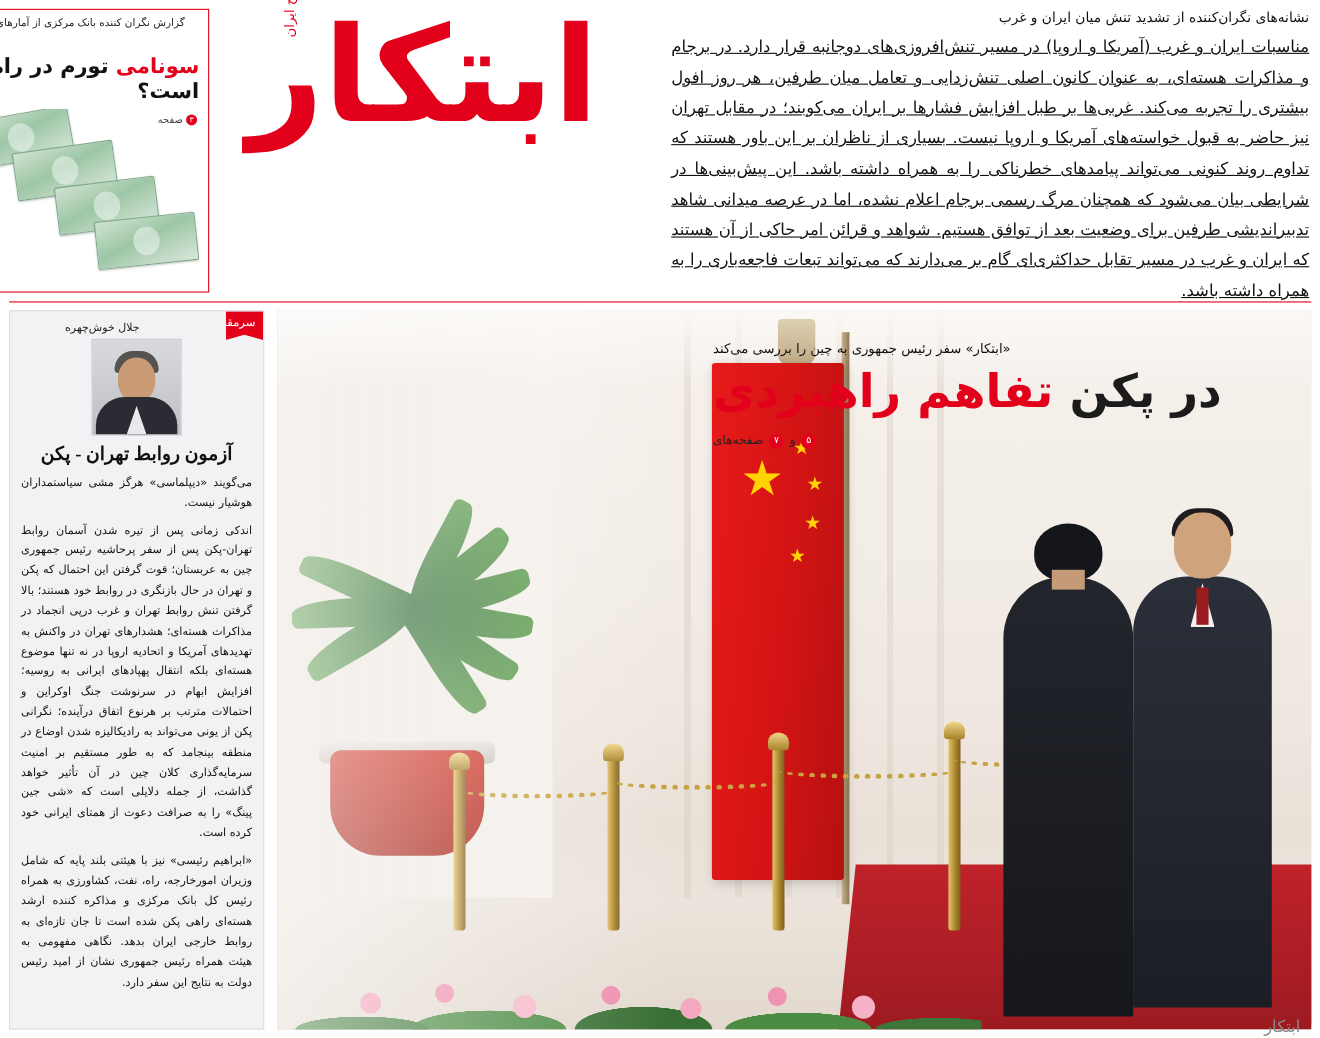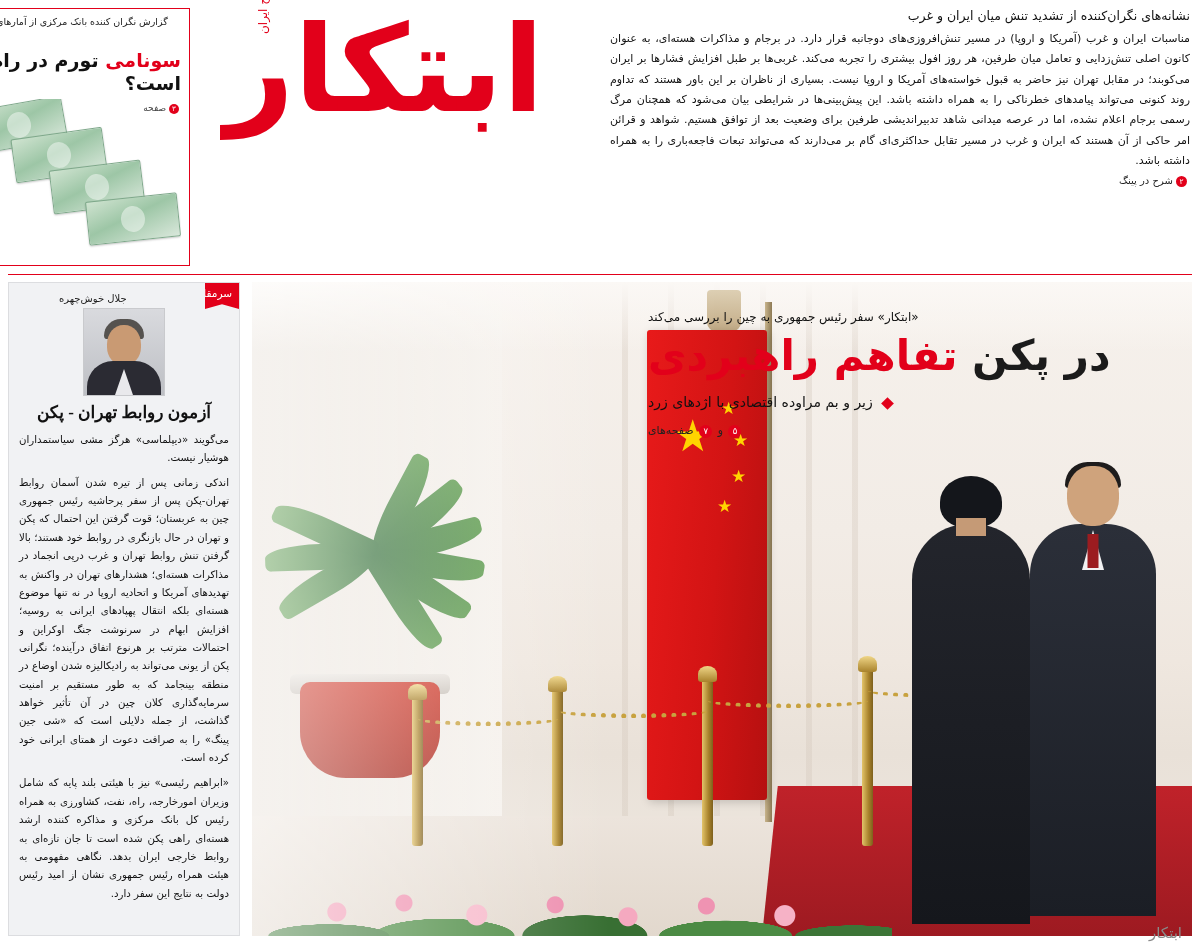--- a/index.html
+++ b/index.html
@@ -161,24 +161,25 @@
   }
   .lead-title {
     font-size: 46px;
     font-weight: bold;
     color: #e2001a;
     line-height: 1.1;
     letter-spacing: -1px;
     margin: 4px 0 10px 0;
   }
   .lead-body {
-    font-size: 11px;
+    font-size: 15px;
     line-height: 1.85;
     color: #111;
     text-align: justify;
+    text-decoration: underline;
   }
   .cont-tag {
     font-size: 10px;
     color: #222;
     margin-top: 4px;
     text-align: right;
   }
   .cont-tag .bullet {
     display: inline-block;
     width: 11px; height: 11px;
@@ -668,24 +669,20 @@
     <div class="greens"></div>
     <div class="blooms"></div>
     <div class="photo-shade"></div>
 
     <div class="photo-head">
       <div class="ph-kicker">«ابتکار» سفر رئیس جمهوری به چین را بررسی می‌کند</div>
       <div class="ph-title">
         <span class="dark">در پکن</span>
         <span>تفاهم راهبردی</span>
       </div>
-      <div class="ph-sub">
-        <span class="diamond"></span>
-        <span>زیر و بم مراوده اقتصادی با اژدهای زرد</span>
-      </div>
       <div class="ph-pages">
         <span class="bullet">۵</span>
         <span>و</span>
         <span class="bullet">۷</span>
         <span>صفحه‌های</span>
       </div>
     </div>
   </div>
 
   <div class="bottom-strip"></div>

